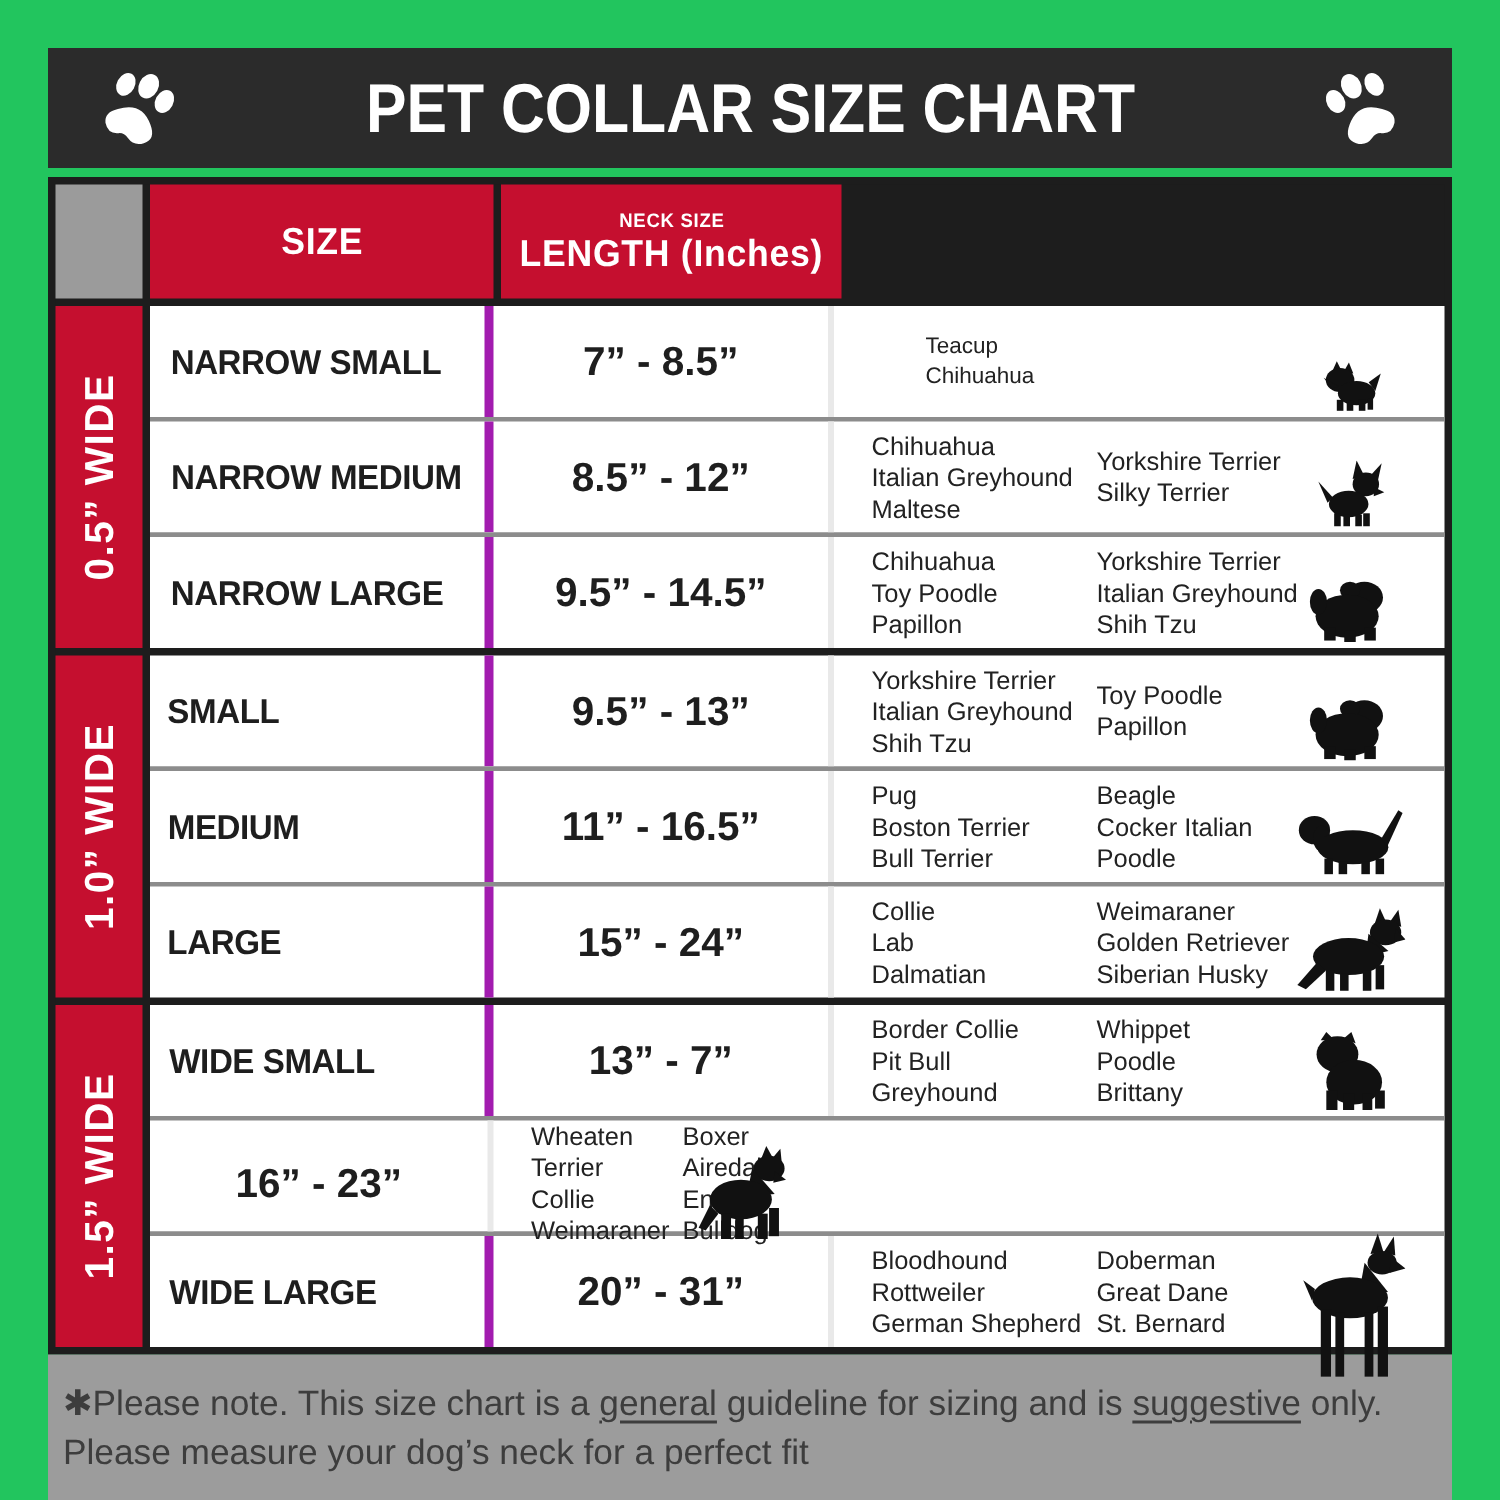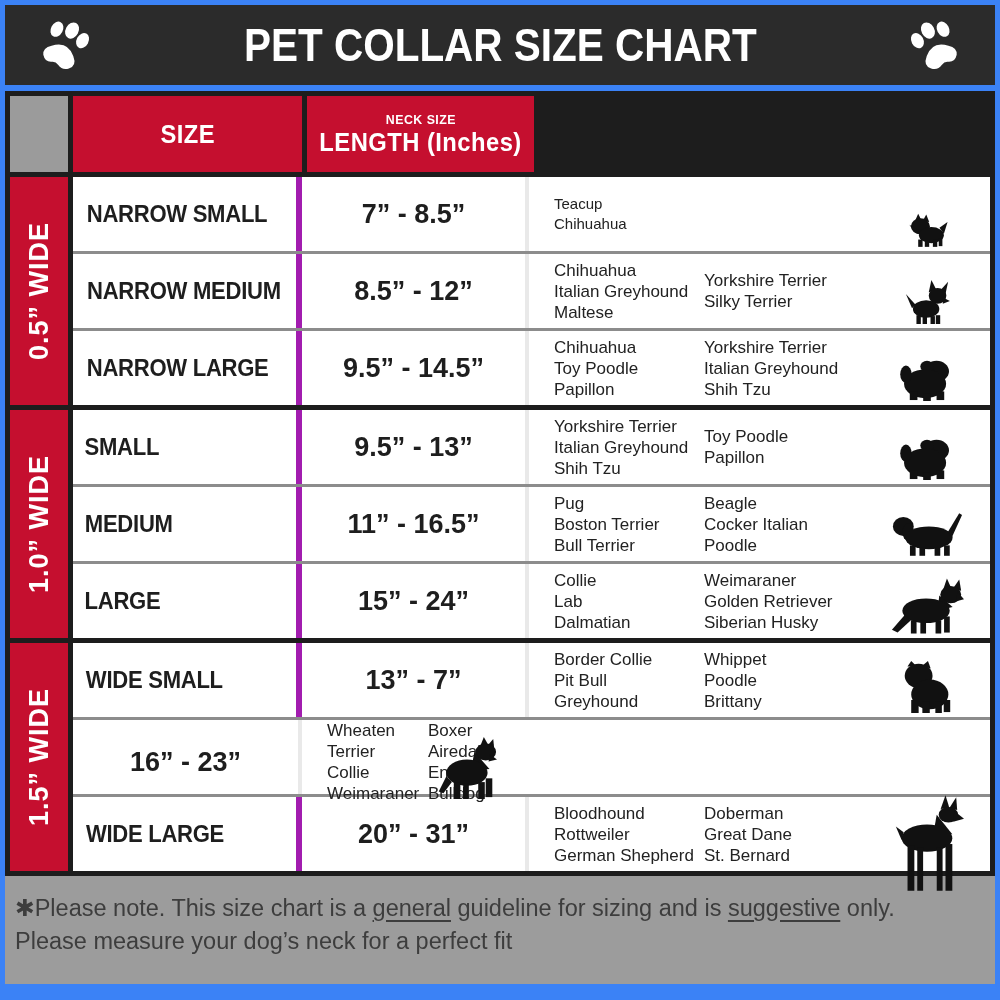--- a/index.html
+++ b/index.html
@@ -1,16 +1,16 @@
 <!DOCTYPE html>
 <html><head>
 <meta charset="utf-8">
 <style>
   html,body{margin:0;padding:0;background:#ffffff;font-family:"Liberation Sans",sans-serif;}
-  .page{position:relative;width:1000px;height:1000px;background:#3b82f6;box-sizing:border-box;padding:5px;}
+  .page{position:relative;width:1000px;height:1000px;background:#22c55e;box-sizing:border-box;padding:32px;}
 
   
   .titlebar{position:relative;height:80px;background:#2b2b2b;display:flex;align-items:center;justify-content:center;}
   .titlebar .title{color:#ffffff;font-size:46px;font-weight:700;letter-spacing:0px;transform:scaleX(.88);white-space:nowrap;}
   .paw{position:absolute;top:14px;width:56px;height:54px;}
   .paw.left{left:32px;}
   .paw.right{right:32px;transform:scaleX(-1);}
 
   
   .table{margin-top:6px;border:5px solid #1d1d1d;background:#1d1d1d;}
@@ -25,21 +25,21 @@
   .wbar span{writing-mode:vertical-rl;transform:rotate(180deg);color:#fff;font-weight:700;font-size:27px;letter-spacing:1px;white-space:nowrap;}
   .rows{display:flex;flex-direction:column;}
   .row{display:grid;grid-template-columns:229px 227px 1fr;background:#ffffff;height:74px;}
   .row + .row{border-top:3px solid #8c8c8c;}
   .cell-size{display:flex;align-items:center;padding-left:10px;font-weight:700;font-size:23px;color:#1e1e1e;border-right:6px solid #a21caf;letter-spacing:-0.3px;transform-origin:left center;}
   .cell-size span{transform:scaleX(.96);white-space:nowrap;display:inline-block;}
   .cell-neck{display:flex;align-items:center;justify-content:center;font-weight:700;font-size:27px;color:#1e1e1e;border-right:4px solid #e9e9e9;}
   .cell-breeds{display:flex;align-items:center;position:relative;padding-left:25px;color:#222;}
   .bcol1{width:150px;font-size:17px;line-height:21px;white-space:pre-line;}
   .bcol2{width:150px;font-size:17px;line-height:21px;white-space:pre-line;}
-  .row-small .bcol1,.row-small .bcol2{font-size:15px;line-height:20px;}
+  .row-small .bcol1,.row-small .bcol2{font-size:15px;line-height:20px;margin-left:36px;}
   .bicon{position:absolute;right:8px;bottom:4px;width:110px;display:flex;justify-content:center;align-items:flex-end;}
   .bicon svg{display:block;}
   .bicon.overflow{bottom:-24px;z-index:5;}
   .dog{fill:#111;}
 
   
   .footer{background:#9c9c9c;height:92px;padding:16px 0 0 10px;box-sizing:content-box;color:#3d3d3d;font-weight:400;font-size:23.5px;line-height:33px;}
   .footer .u{text-decoration:underline;text-underline-offset:4px;}
 </style>
 </head>

